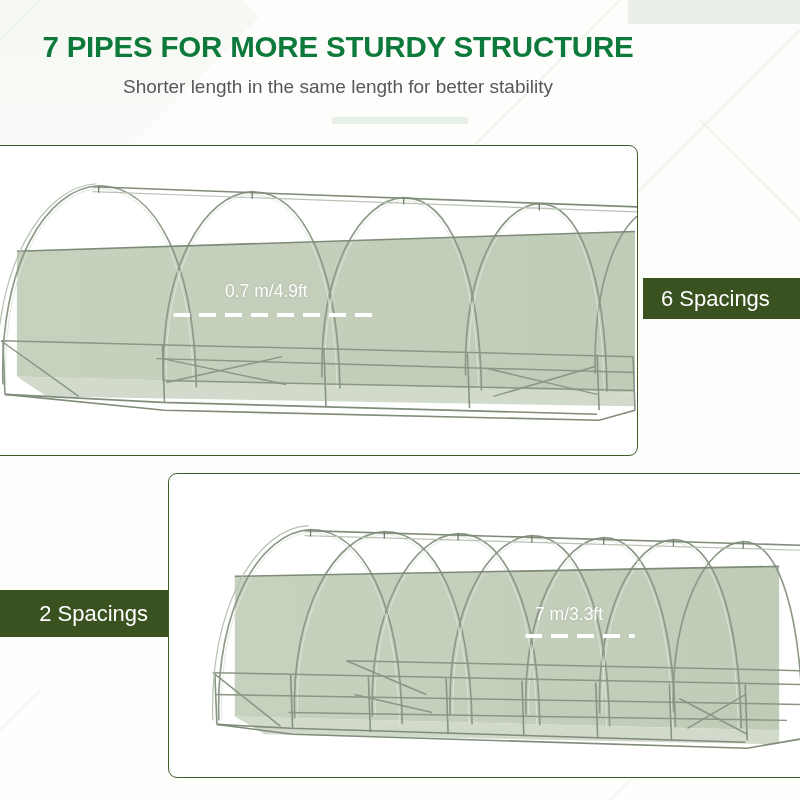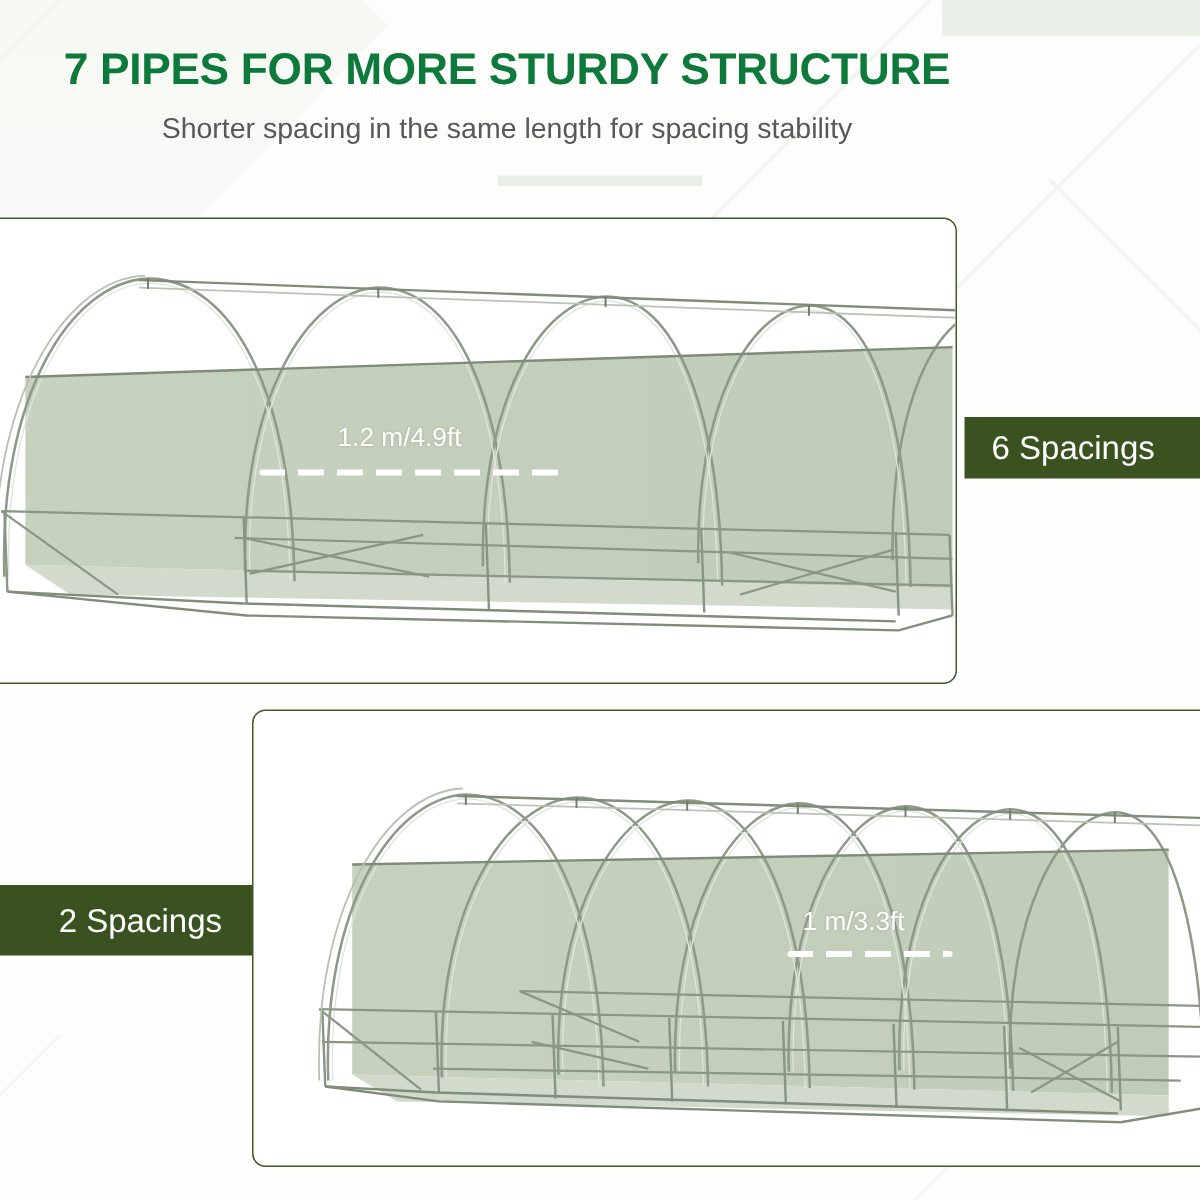--- a/index.html
+++ b/index.html
@@ -173,21 +173,21 @@
       </g>
       <g stroke="#f4f7f3" stroke-width="2" fill="none">
         <line x1="770" y1="640" x2="560" y2="850"></line>
         <line x1="40" y1="690" x2="-90" y2="820"></line>
       </g>
     </svg>
   </div>
 
   <div class="header">
     <h1 class="title">7 PIPES FOR MORE STURDY STRUCTURE</h1>
-    <p class="subtitle">Shorter spacing in the same length for spacing stability</p>
+    <p class="subtitle">Shorter length in the same length for better stability</p>
   </div>
   <div class="divider"></div>
 
   <div class="panel" id="panel-top">
     <div class="panel-art">
       <svg viewBox="0 0 652 311" preserveAspectRatio="none">
         <defs>
           <linearGradient id="coverA" x1="0" y1="0" x2="1" y2="0">
             <stop offset="0" stop-color="#c6d1be"></stop>
             <stop offset="0.55" stop-color="#c3cfbb"></stop>
@@ -260,21 +260,21 @@
           <line x1="610" y1="222" x2="508" y2="252"></line>
         </g>
 
         <g stroke="#b6c1b1" stroke-width="1.2" fill="none">
           <path d="M 10,240 C 6,122 56,40 110,38"></path>
         </g>
       </svg>
     </div>
   </div>
 
-  <div class="measure" id="measure-top">1.2 m/4.9ft</div>
+  <div class="measure" id="measure-top">0.7 m/4.9ft</div>
   <div class="dashline" id="dash-top"></div>
 
   <div class="badge" id="badge-top">
     <span>6 Spacings</span>
   </div>
 
   <div class="panel" id="panel-bottom">
     <div class="panel-art">
       <svg viewBox="0 0 648 305" preserveAspectRatio="none">
         <defs>
@@ -358,20 +358,20 @@
           <line x1="578" y1="222" x2="520" y2="256"></line>
         </g>
 
         <g stroke="#b6c1b1" stroke-width="1.2" fill="none">
           <path d="M 44,248 C 40,134 88,54 140,52"></path>
         </g>
       </svg>
     </div>
   </div>
 
-  <div class="measure" id="measure-bot">1 m/3.3ft</div>
+  <div class="measure" id="measure-bot">7 m/3.3ft</div>
   <div class="dashline" id="dash-bot"></div>
 
   <div class="badge" id="badge-bottom">
     <span>2 Spacings</span>
   </div>
 
 </div>
 
 </body></html>

